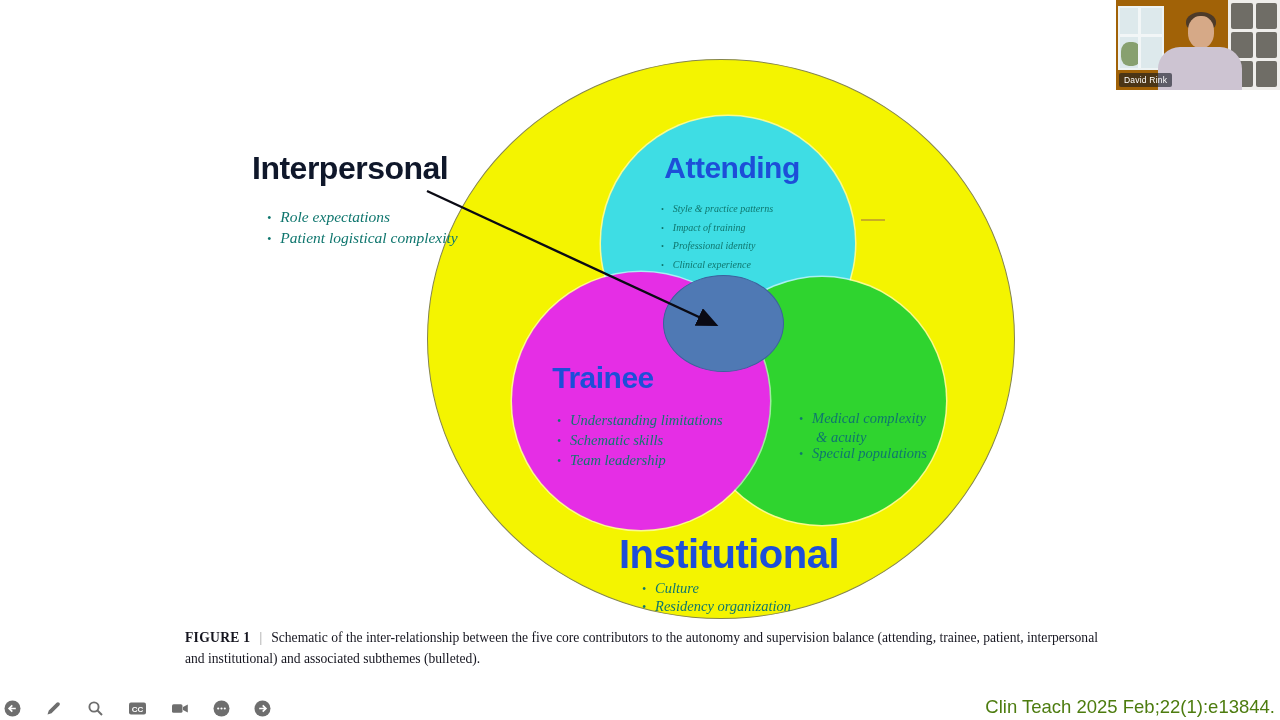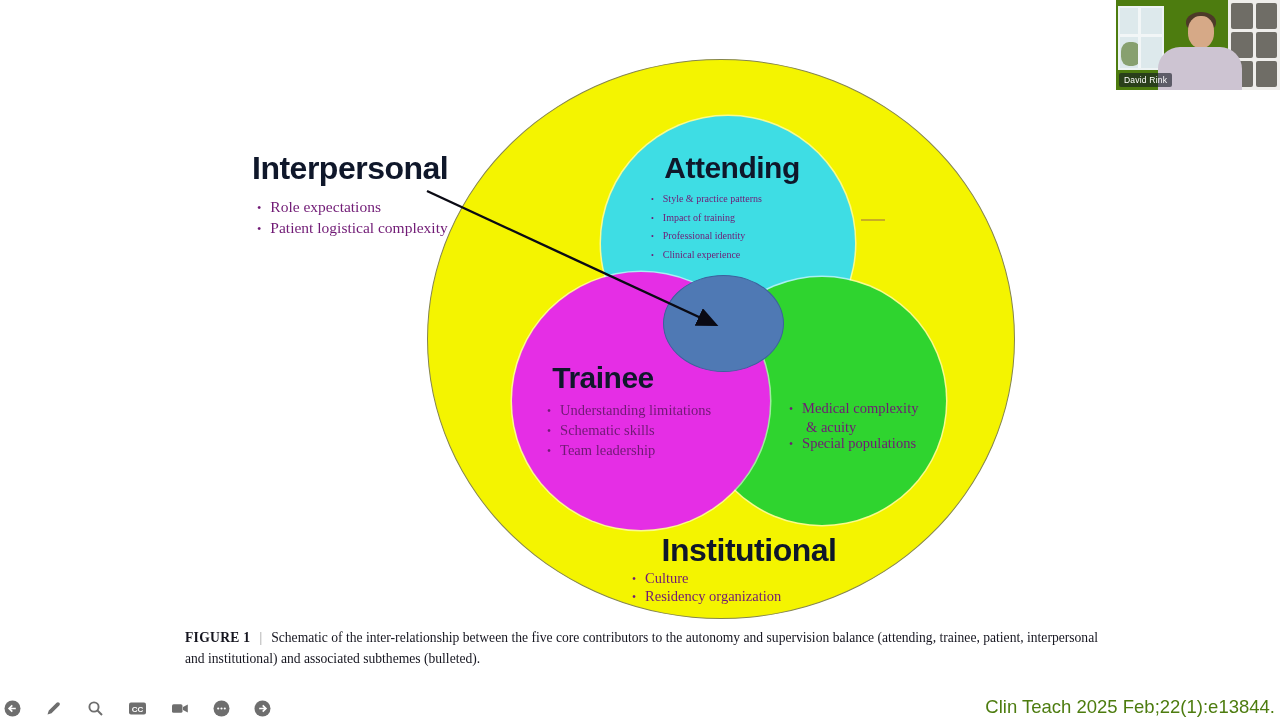--- a/index.html
+++ b/index.html
@@ -15,31 +15,31 @@
   #patient-circle{left:698px;top:277px;width:248px;height:248px;border-radius:50%;
                 box-shadow:0 0 0 1.5px rgba(255,255,255,.55);}
   #trainee-circle{left:512px;top:272px;width:258px;height:258px;border-radius:50%;
                 box-shadow:0 0 0 1.5px rgba(255,255,255,.55);}
   #overlap-ellipse{left:663px;top:275px;width:121px;height:97px;border-radius:50%;
                 border:1px solid #3c619c;box-sizing:border-box;}
   #highlight-dash{left:861px;top:219px;width:24px;height:2px;background:#c9ae23;}
 
   #arrow-svg{left:0;top:0;width:1280px;height:720px;pointer-events:none;}
 
-  .circle-heading{font-weight:bold;color:#0f172a;text-align:center;
+  .circle-heading{font-weight:bold;color:#1d4ed8;text-align:center;
                   font-family:"Liberation Sans",sans-serif;letter-spacing:-.5px;}
   #attending-heading{left:602px;top:151px;width:260px;font-size:30px;}
   #trainee-heading{left:513px;top:361px;width:180px;font-size:30px;}
   #patient-heading{left:760px;top:361px;width:180px;font-size:30px;}
-  #institutional-heading{left:619px;top:532px;width:260px;font-size:32px;}
+  #institutional-heading{left:599px;top:532px;width:260px;font-size:40px;}
   #interpersonal-heading{left:252px;top:150px;font-size:32px;font-weight:bold;color:#0f172a;
                   letter-spacing:-.5px;}
 
-  ul.bullets{margin:1px;padding:0;list-style:none;color:#701a75;
-             font-family:"Liberation Serif",serif;}
+  ul.bullets{margin:11px;padding:0;list-style:none;color:#0f766e;
+             font-family:"Liberation Serif",serif;font-style:italic;}
   ul.bullets li{padding-left:17px;text-indent:-17px;}
   ul.bullets li::before{content:"•";margin-right:9px;font-size:.8em;}
   #attending-bullets{left:650px;top:189px;width:225px;font-size:10px;line-height:17.5px;}
   #trainee-bullets{left:546px;top:400px;width:210px;font-size:14.5px;line-height:19px;}
   #patient-bullets{left:788px;top:399px;width:140px;font-size:14.5px;line-height:16.5px;}
   #institutional-bullets{left:631px;top:569px;width:220px;font-size:14.5px;line-height:17px;}
   #interpersonal-bullets{left:256px;top:196px;width:240px;font-size:15.5px;line-height:20px;}
 
   
   #caption{left:185px;top:627px;width:918px;font-family:"Liberation Serif",serif;
@@ -48,21 +48,21 @@
   #caption .cap-sep{color:#999;margin:0 9px;}
 
   
   #citation{right:5px;top:696px;font-size:18.5px;color:#4d7c0f;}
 
   
   #toolbar{left:4px;top:700px;display:flex;align-items:center;gap:24px;}
   #toolbar svg{display:block;cursor:pointer;}
 
   
-  #webcam{left:1116px;top:0;width:164px;height:90px;background:#4d7c0f;overflow:hidden;}
+  #webcam{left:1116px;top:0;width:164px;height:90px;background:#a16207;overflow:hidden;}
   .wc-window{position:absolute;left:2px;top:6px;width:42px;height:60px;background:#dde9ec;
              border:2px solid #edf3f4;}
   .wc-window .h-bar{position:absolute;left:0;top:26px;width:100%;height:3px;background:#f2f6f7;}
   .wc-window .v-bar{position:absolute;left:18px;top:0;width:3px;height:100%;background:#f2f6f7;}
   .wc-green{position:absolute;left:1px;bottom:2px;width:20px;height:24px;background:#87a06f;
             border-radius:40%;}
   .wc-shelf{position:absolute;left:112px;top:0;width:52px;height:90px;background:#efeeeb;
             display:grid;grid-template-columns:1fr 1fr;grid-template-rows:1fr 1fr 1fr;
             gap:3px;padding:3px;box-sizing:border-box;}
   .wc-basket{background:#6f6d66;border-radius:2px;}

